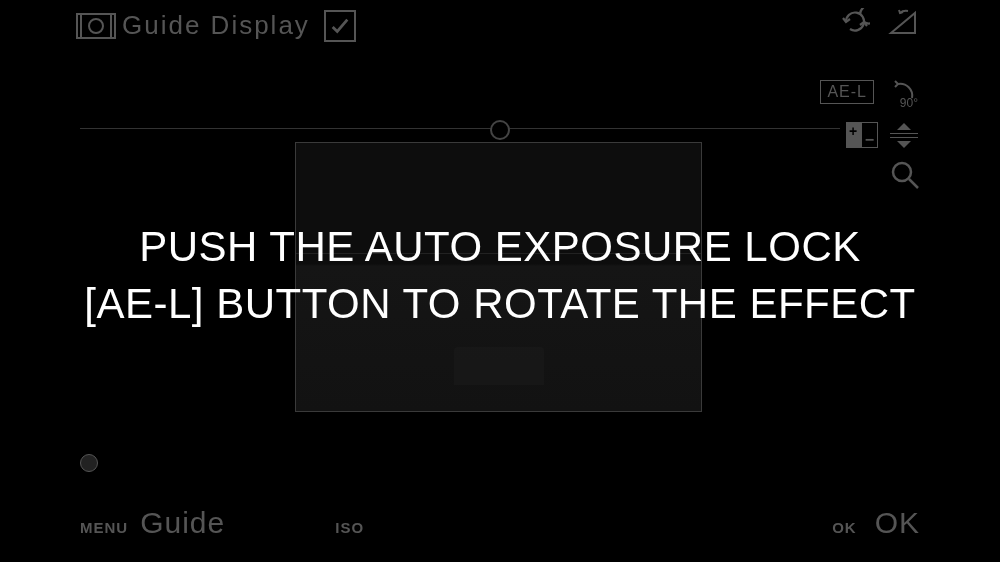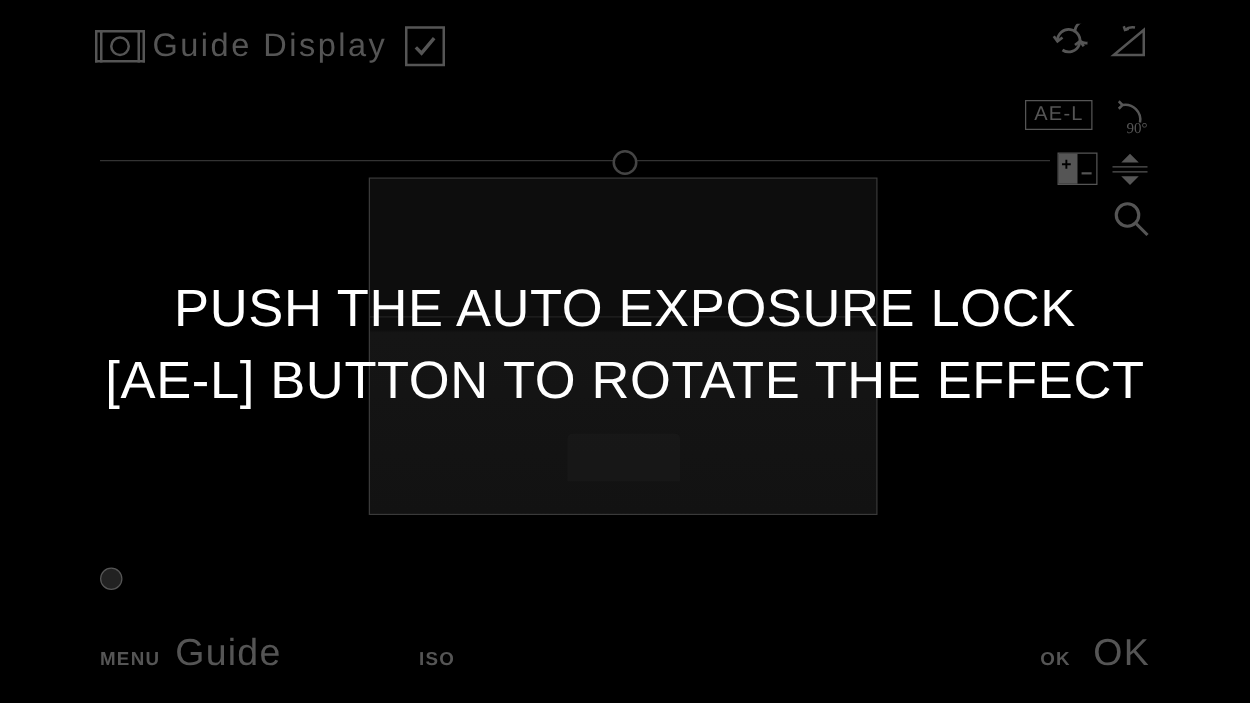--- a/index.html
+++ b/index.html
@@ -16,21 +16,21 @@
 
   .dim-layer {
     position: absolute;
     inset: 0;
     background: #000;
   }
 
   
   .top-bar {
     position: absolute;
-    top: 18px;
+    top: 7px;
     left: 80px;
     right: 80px;
     display: flex;
     align-items: center;
     justify-content: space-between;
     color: #555;
     font-size: 26px;
     letter-spacing: 2px;
     font-weight: 300;
   }
@@ -115,21 +115,20 @@
     letter-spacing: 1px;
     color: #555;
     font-weight: 400;
   }
   .rotate-90-icon {
     width: 36px;
     height: 36px;
     display: flex;
     align-items: center;
     justify-content: flex-end;
-    font-family: Liberation Serif, serif;
   }
   .rotate-label {
     position: absolute;
     font-size: 12px;
     color: #555;
   }
 
   .exp-comp-icon {
     width: 30px;
     height: 24px;

